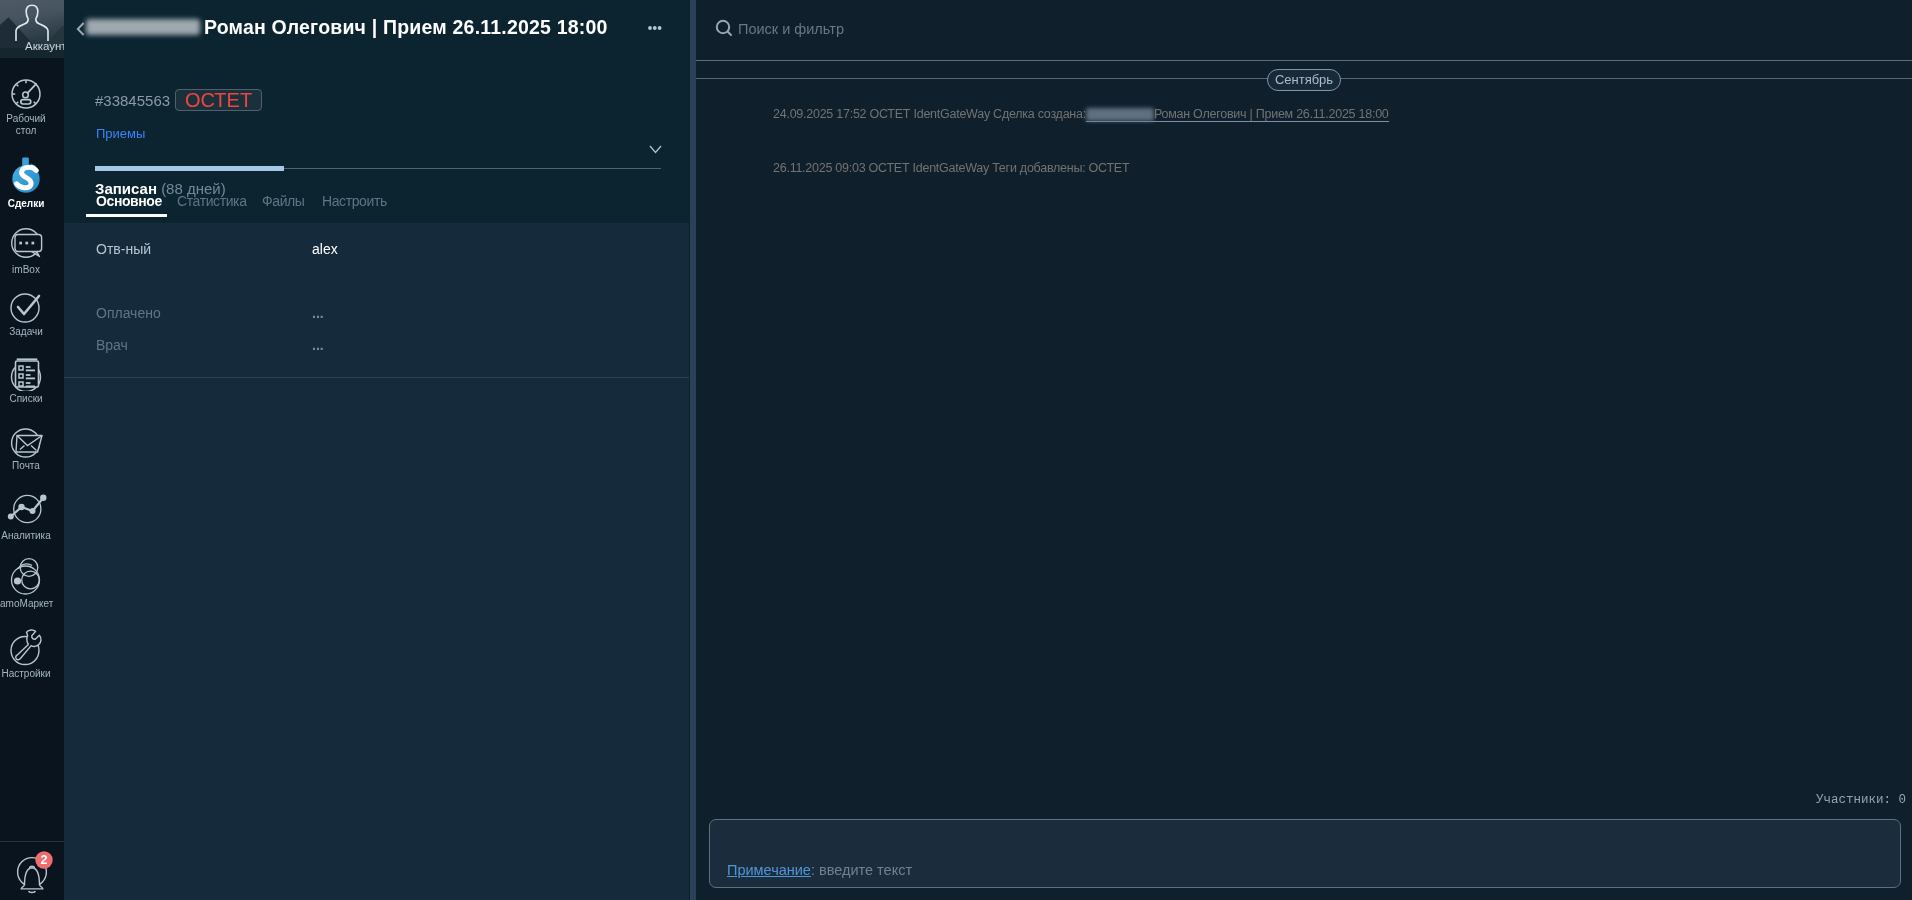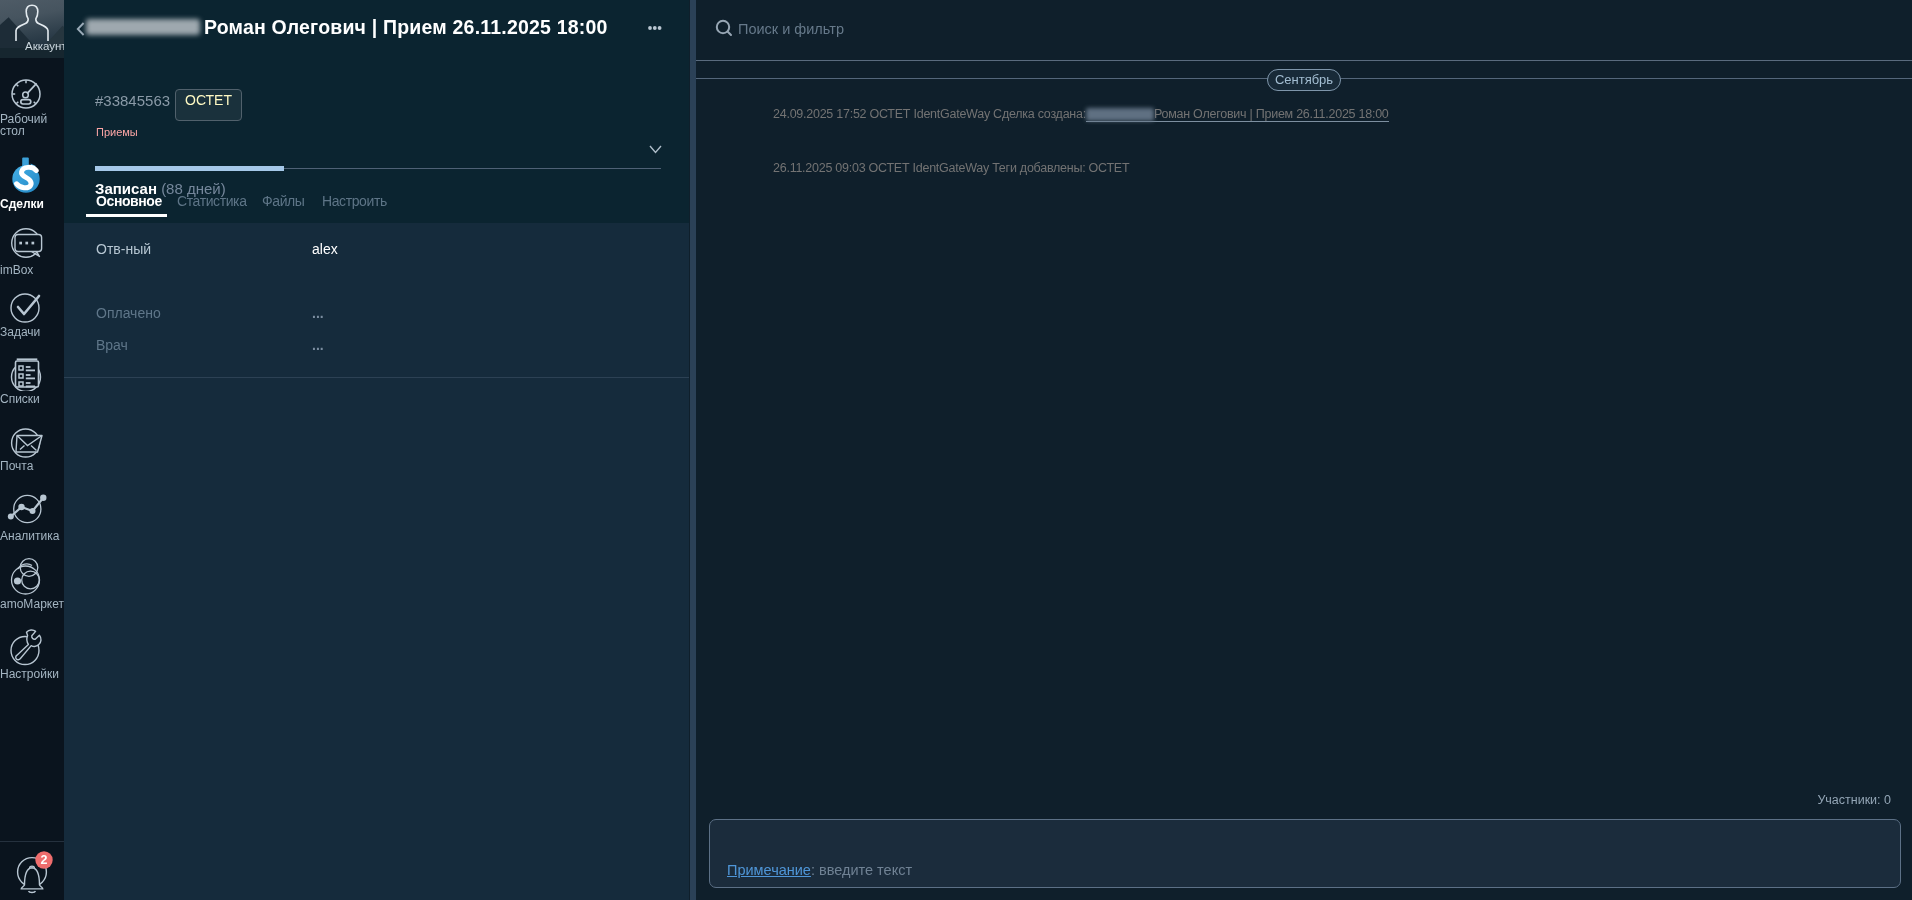--- a/index.html
+++ b/index.html
@@ -8,35 +8,35 @@
   .abs { position:absolute; }
 
   
   #sidebar { position:absolute; left:0; top:0; width:64px; height:900px; background:#0a141e; z-index:5; }
   #account { position:absolute; left:0; top:0; width:64px; height:58px;
      background:linear-gradient(170deg,#4e5b66 0%,#46545f 30%,#32424e 55%,#243542 75%,#1c2c38 100%); overflow:hidden;}
   #account .mnt { position:absolute; left:-14px; top:26px; width:42px; height:42px; background:#1d2c37; transform:rotate(48deg);}
   #account .mnt2 { position:absolute; right:-20px; top:34px; width:40px; height:40px; background:#26363f; transform:rotate(42deg);}
   #account .sea { position:absolute; left:0; top:48px; width:64px; height:10px; background:#16262f;}
   #account .lbl { position:absolute; left:0; top:40px; width:64px; text-align:center; color:#ccd7de; font-size:11.5px;padding-left:25px; }
-  .navitem { position:absolute; left:0; width:52px; color:#a4b5c2; font-size:12px; }
+  .navitem { position:absolute; left:0; width:52px; text-align:center; color:#a4b5c2; font-size:10px; }
   .navitem svg { display:block; margin:0 auto; }
   .navitem .t { display:block; margin-top:2px; line-height:12px; }
   .navitem.active .t { color:#ffffff; font-weight:bold; }
 
   
   #panel { position:absolute; left:64px; top:0; width:625px; height:900px; background:#152b3c; }
   #phead { position:absolute; left:0; top:0; width:625px; height:223px; background:#0b2430; }
   #ptitle { position:absolute; left:22px; top:16px; width:575px; color:#ffffff; font-size:19.5px; font-weight:bold; letter-spacing:0.2px; white-space:nowrap; }
   
   #pdots { position:absolute; left:584px; top:25px; }
   .blur { display:inline-block; background:#9ea8af; border-radius:3px; filter:blur(2.5px); vertical-align:middle; }
   #pid { position:absolute; left:31px; top:92px; color:#8a9aa7; font-size:15px; }
-  #ptag { position:absolute; left:111px; top:89px; height:32px; line-height:20px; padding:0 9px; border:1px solid #51616c; border-radius:4px; color:#fef9c3; font-size:14px; background:#1a313c; }
-  #plbl { position:absolute; left:32px; top:126px; color:#fca5a5; font-size:11px; }
+  #ptag { position:absolute; left:111px; top:89px; height:22px; line-height:20px; padding:0 9px; border:1px solid #51616c; border-radius:4px; color:#ef4444; font-size:20px; background:#1a313c; }
+  #plbl { position:absolute; left:32px; top:126px; color:#3b82f6; font-size:13px; }
   #pstage { position:absolute; left:31px; top:142px; font-size:15px; color:#ffffff; font-weight:bold;margin-top:38px; }
   #pstage span { color:#75879b; font-weight:normal; }
   #pchev { position:absolute; left:585px; top:145px; }
   #pbar { position:absolute; left:31px; top:166px; width:566px; height:5px; }
   #pbar .fill { position:absolute; left:0; top:0; width:189px; height:5px; background:#a5c8e8; }
   #pbar .rest { position:absolute; left:189px; right:0; top:2px; height:1px; background:#4f6175; }
   .tab { position:absolute; top:193px; font-size:14px; letter-spacing:-0.4px; color:#5e7587; }
   .tab.on { color:#ffffff; font-weight:bold; }
   #tabline { position:absolute; left:22px; top:214px; width:81px; height:3px; background:#ffffff; }
   .frow { position:absolute; left:32px; width:560px; height:20px; font-size:14px; }
@@ -51,21 +51,21 @@
 
   
   #feed { position:absolute; left:696px; top:0; width:1216px; height:900px; background:#0f1f2b; }
   #search { position:absolute; left:0; top:0; width:1216px; height:61px; border-bottom:1px solid #5a6b7e; }
   #search .ph { position:absolute; left:42px; top:21px; color:#66798a; font-size:14.5px; }
   #mline { position:absolute; left:0; right:0; top:78px; height:1px; background:#54667a; }
   #mpill { position:absolute; left:571px; top:69px; width:74px; height:22px; line-height:20px; border:1px solid #7e95aa; border-radius:11px; text-align:center; color:#a3bdd1; font-size:13px; background:#182a38; z-index:2;}
   .erow { position:absolute; left:77px; color:#737373; font-size:12.5px; letter-spacing:-0.25px; white-space:nowrap; }
   .erow .lnk { border-bottom:1px solid #7d8fa0; }
   .eblur { display:inline-block; background:#5f7082; border-radius:2px; filter:blur(2px); vertical-align:-2.5px; }
-  #members { position:absolute; right:21px; top:793px; color:#93a5b5; font-size:12.5px; }
+  #members { position:absolute; right:6px; top:793px; color:#93a5b5; font-size:12.5px;font-family:Liberation Mono, monospace; }
   #notebox { position:absolute; left:13px; top:819px; width:1192px; height:69px; border:1px solid #5c7086; border-radius:7px; background:#1b2c3c; }
   #notebox .txt { position:absolute; left:17px; top:14px; font-size:14.5px; color:#708294;margin-top:28px; }
   #notebox .txt a { color:#4f96d8; text-decoration:underline; }
 </style>
 </head>
 <body>
 
 <div id="sidebar">
   <div id="account">
     <div class="mnt"></div>

